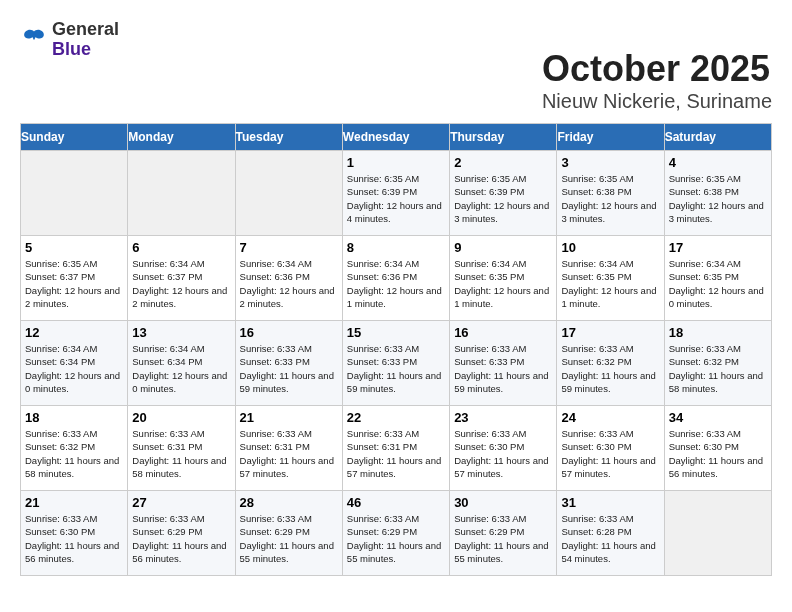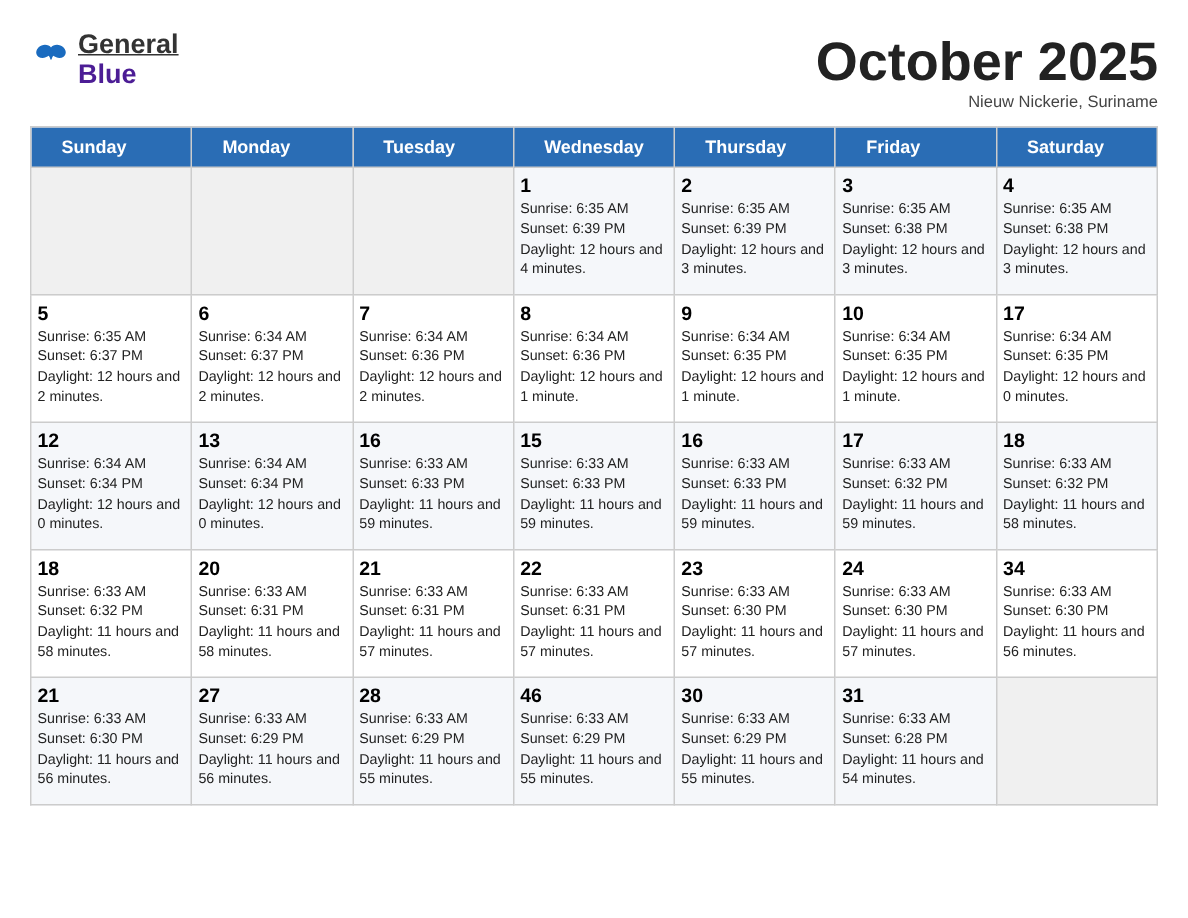--- a/index.html
+++ b/index.html
@@ -19,47 +19,47 @@
     .logo {
       display: flex;
       align-items: center;
       gap: 4px;
     }
     .logo-text {
       font-size: 18px;
       font-weight: bold;
       line-height: 1.1;
     }
-    .logo-general { color: #333; text-decoration: underline; }
+    .logo-general { color: #333; }
     .logo-blue { color: #4c1d95; }
     .logo-bird {
       width: 28px;
       height: 28px;
     }
     .title-block {
-      text-align: right;
+      margin-top: 28px;
     }
     .month-title {
       font-size: 36px;
       font-weight: bold;
       color: #222;
     }
     .location {
-      font-size: 11px;
+      font-size: 20px;
       color: #444;
     }
     table {
       width: 100%;
       border-collapse: collapse;
       font-size: 10.5px;
     }
     thead th {
       background-color: #2a6db5;
       color: #fff;
-      padding: 6px 20px;
+      padding: 6px 0;
       text-align: left;
       font-size: 12px;
       font-weight: bold;
       border: 1px solid #ccc;
     }
     tbody td {
       border: 1px solid #ccc;
       vertical-align: top;
       padding: 4px;
       width: calc(100% / 7);

